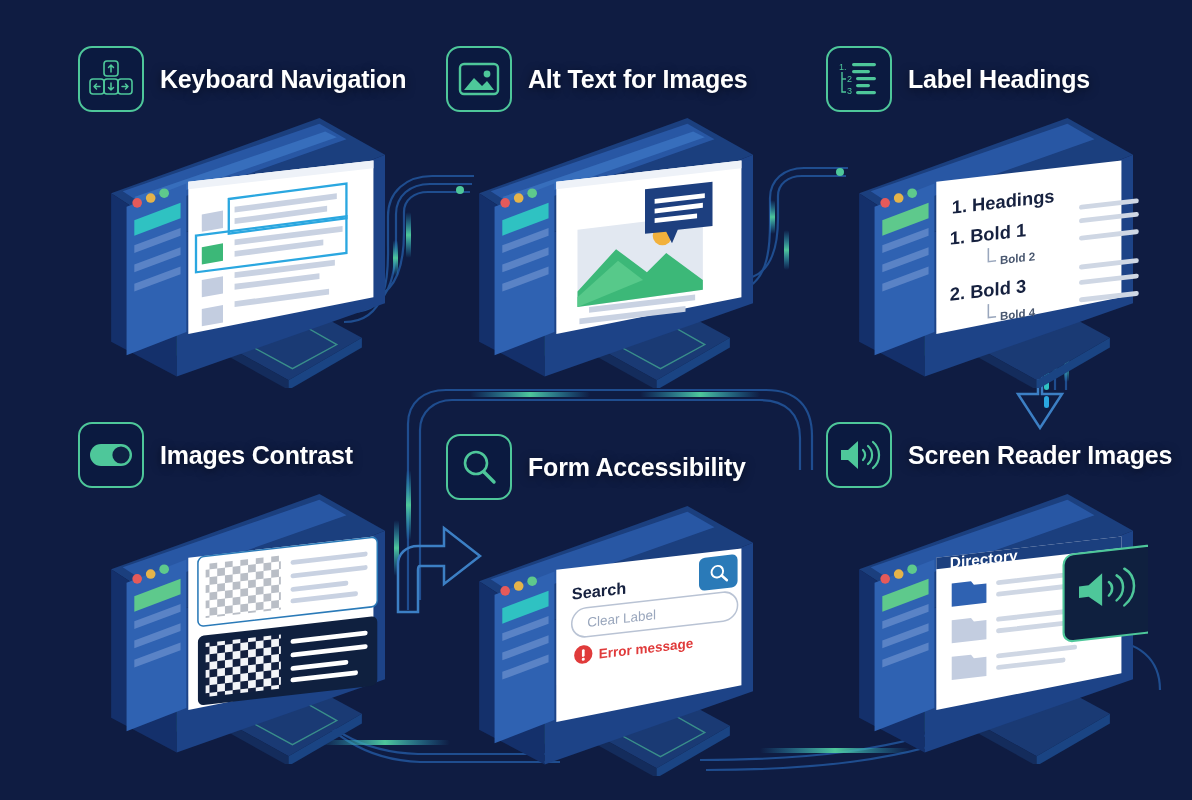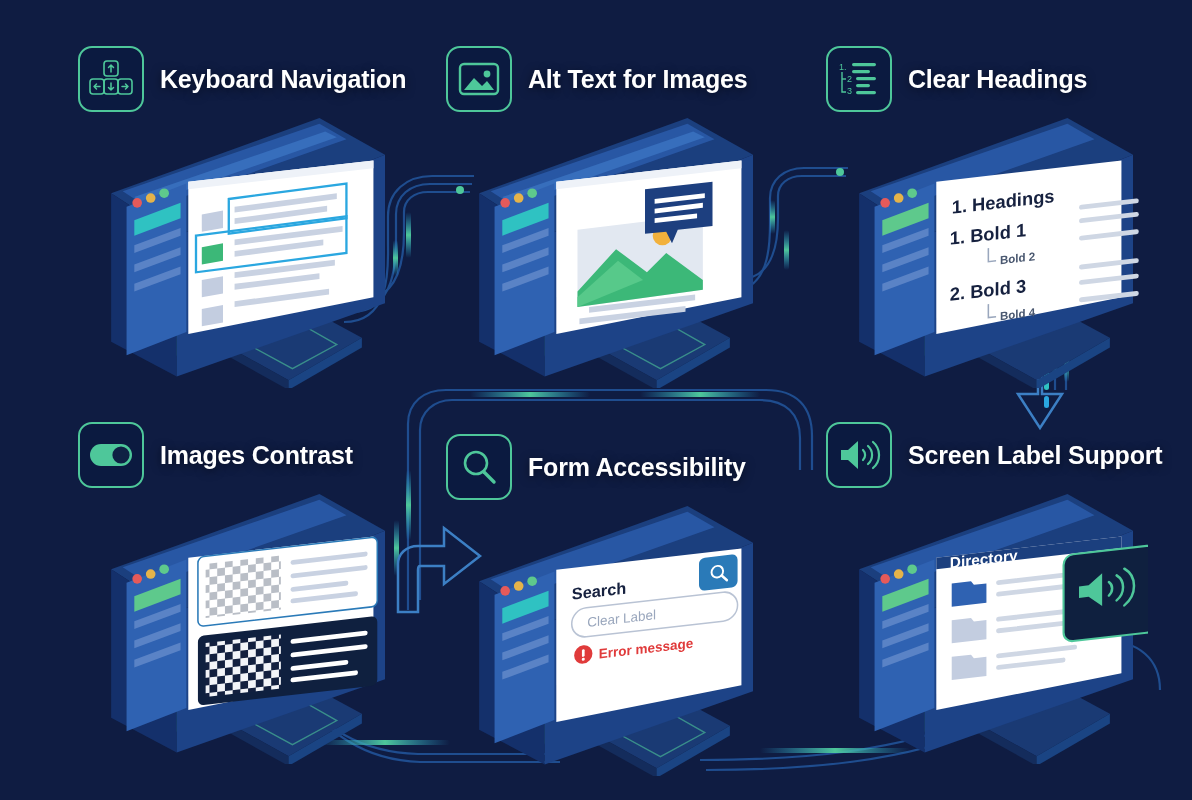--- a/index.html
+++ b/index.html
@@ -260,21 +260,21 @@
           <path d="M5 20 L9 20" fill="none" stroke="#4ec79a" stroke-width="1.4"></path>
           <g fill="#4ec79a">
             <rect x="15" y="4" width="24" height="3.2" rx="1.6"></rect>
             <rect x="15" y="11" width="18" height="3.2" rx="1.6"></rect>
             <rect x="19" y="18" width="20" height="3.2" rx="1.6"></rect>
             <rect x="19" y="25" width="14" height="3.2" rx="1.6"></rect>
             <rect x="19" y="32" width="20" height="3.2" rx="1.6"></rect>
           </g>
         </svg>
       </div>
-      <div class="label">Clear Headings</div>
+      <div class="label">Label Headings</div>
     </div>
 
     <div class="monitor" style="margin-left:22px; margin-top:6px; width:300px;">
       <svg class="iso" width="300" height="280" viewBox="0 0 300 280">
         <path d="M6 208 L62 176 L150 224 L94 258 Z" fill="#1a5f4a" opacity="0.65"></path>
         <path d="M118 232 L196 190 L266 228 L190 272 Z" fill="#1a3a74"></path>
         <path d="M118 232 L190 272 L190 282 L118 242 Z" fill="#142c5c"></path>
         <path d="M190 272 L266 228 L266 238 L190 282 Z" fill="#1a4483"></path>
         <rect x="182" y="206" width="70" height="7" rx="3.5" fill="url(#baseGrad)" transform="rotate(-28 182 206)"></rect>
         <path d="M6 78 L222 0 L290 38 L74 122 Z" fill="#1b3f7e"></path>
@@ -441,21 +441,21 @@
       <div class="icon-box">
         <svg width="44" height="36" viewBox="0 0 44 36">
           <path d="M4 13 L11 13 L21 4 L21 32 L11 23 L4 23 Z" fill="#4ec79a"></path>
           <g fill="none" stroke="#4ec79a" stroke-width="2.2" stroke-linecap="round">
             <path d="M26 13 A7 7 0 0 1 26 23"></path>
             <path d="M31 9 A12 12 0 0 1 31 27"></path>
             <path d="M36 5 A17 17 0 0 1 36 31"></path>
           </g>
         </svg>
       </div>
-      <div class="label">Screen Label Support</div>
+      <div class="label">Screen Reader Images</div>
     </div>
 
     <div class="monitor" style="margin-left:22px; margin-top:6px;">
       <svg class="iso" width="300" height="280" viewBox="0 0 300 280">
         <path d="M6 208 L62 176 L150 224 L94 258 Z" fill="#1a5f4a" opacity="0.65"></path>
         <path d="M118 232 L196 190 L266 228 L190 272 Z" fill="#1a3a74"></path>
         <path d="M118 232 L190 272 L190 282 L118 242 Z" fill="#142c5c"></path>
         <path d="M190 272 L266 228 L266 238 L190 282 Z" fill="#1a4483"></path>
         <rect x="182" y="206" width="70" height="7" rx="3.5" fill="url(#baseGrad)" transform="rotate(-28 182 206)"></rect>
         <path d="M6 78 L222 0 L290 38 L74 122 Z" fill="#1b3f7e"></path>

